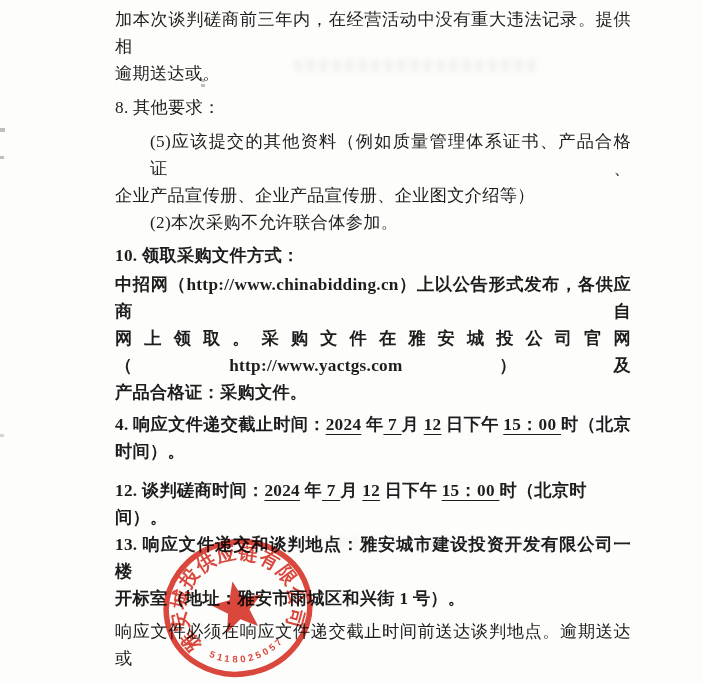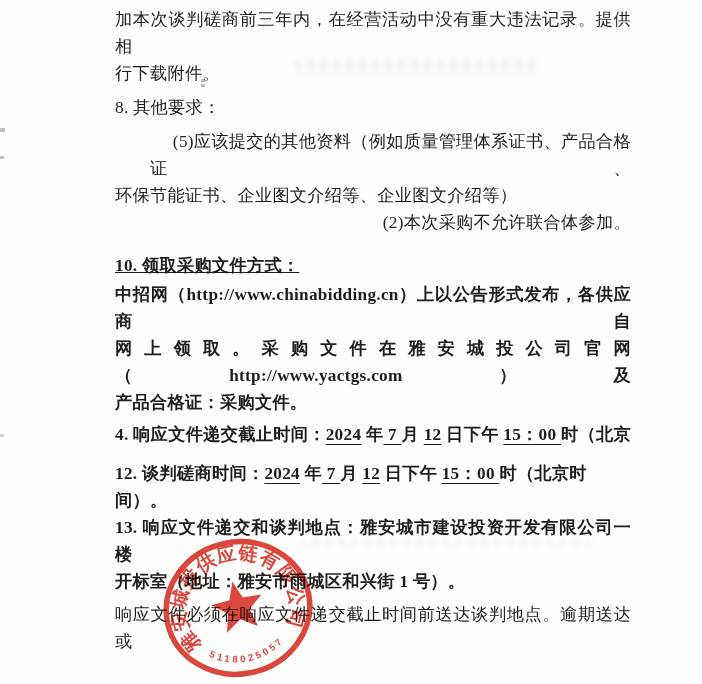--- a/index.html
+++ b/index.html
@@ -11,21 +11,21 @@
     padding-left:12px;
   }
   .doc { position:absolute; left:115px; top:6px; width:516px; }
   .para { margin:0; }
   .para.bold .line { font-weight:bold; }
   .line {
     font-size:17.2px; line-height:27px; letter-spacing:0.3px;
     white-space:pre-wrap; text-align:left;
   }
   .line.full { text-align:justify; text-align-last:justify; }
-  .line.ind { padding-left:35px;text-align:right; }
+  .line.ind { padding-left:35px; }
   .u {
     text-decoration:underline;
     text-underline-offset:4px;
     text-decoration-thickness:1px;
     margin-top:20px;
   }
   
   .smudge {
     position:absolute; border-radius:5px;
     background:repeating-linear-gradient(90deg,
@@ -48,42 +48,43 @@
   <div class="smudge" style="left:300px; top:538px; width:290px; height:9px; opacity:.22;"></div>
   <div class="speck" style="left:0; top:128px; width:5px; height:4px;"></div>
   <div class="speck" style="left:0; top:156px; width:4px; height:3px;"></div>
   <div class="speck" style="left:201px; top:79px; width:4px; height:3px;"></div>
   <div class="speck" style="left:201px; top:84px; width:4px; height:3px;"></div>
   <div class="speck" style="left:0; top:434px; width:4px; height:3px; opacity:.35;"></div>
 
   <div class="doc">
       <div class="para">
         <div class="line full"><span>加本次谈判磋商前三年内，在经营活动中没有重大违法记录。提供相</span></div>
-        <div class="line"><span>行下载附件。</span></div>
+        <div class="line"><span>逾期送达或。</span></div>
       </div>
       <div class="para" style="margin-top: 7px;">
         <div class="line"><span>8. 其他要求：</span></div>
       </div>
       <div class="para" style="margin-top: 7px;">
         <div class="line full ind"><span>(5)应该提交的其他资料（例如质量管理体系证书、产品合格证、</span></div>
-        <div class="line"><span>环保节能证书、企业图文介绍等、企业图文介绍等）</span></div>
+        <div class="line"><span>企业产品宣传册、企业产品宣传册、企业图文介绍等）</span></div>
       </div>
       <div class="para">
         <div class="line ind"><span>(2)本次采购不允许联合体参加。</span></div>
       </div>
-      <div class="para bold" style="margin-top: 16px; text-decoration: underline;">
+      <div class="para bold" style="margin-top: 6px;">
         <div class="line"><span>10. 领取采购文件方式：</span></div>
       </div>
       <div class="para bold" style="margin-top: 2px;">
         <div class="line full"><span>中招网（http://www.chinabidding.cn）上以公告形式发布，各供应商自</span></div>
         <div class="line full"><span>网上领取。采购文件在雅安城投公司官网（http://www.yactgs.com）及</span></div>
         <div class="line"><span>产品合格证：采购文件。</span></div>
       </div>
       <div class="para bold" style="margin-top: 5px;">
         <div class="line full"><span>4. 响应文件递交截止时间：</span><span class="u">2024</span><span> 年</span><span class="u"> 7 </span><span>月 </span><span class="u">12</span><span> 日下午 </span><span class="u">15：00 </span><span>时（北京</span></div>
+        <div class="line"><span>时间）。</span></div>
       </div>
       <div class="para bold" style="margin-top: 12px;">
         <div class="line"><span>12. 谈判磋商时间：</span><span class="u">2024</span><span> 年</span><span class="u"> 7 </span><span>月 </span><span class="u">12</span><span> 日下午 </span><span class="u">15：00 </span><span>时（北京时间）。</span></div>
       </div>
       <div class="para bold">
         <div class="line full"><span>13. 响应文件递交和谈判地点：雅安城市建设投资开发有限公司一楼</span></div>
         <div class="line"><span>开标室（地址：雅安市雨城区和兴街 1 号）。</span></div>
       </div>
       <div class="para" style="margin-top: 6px;">
         <div class="line full"><span>响应文件必须在响应文件递交截止时间前送达谈判地点。逾期送达或</span></div>

